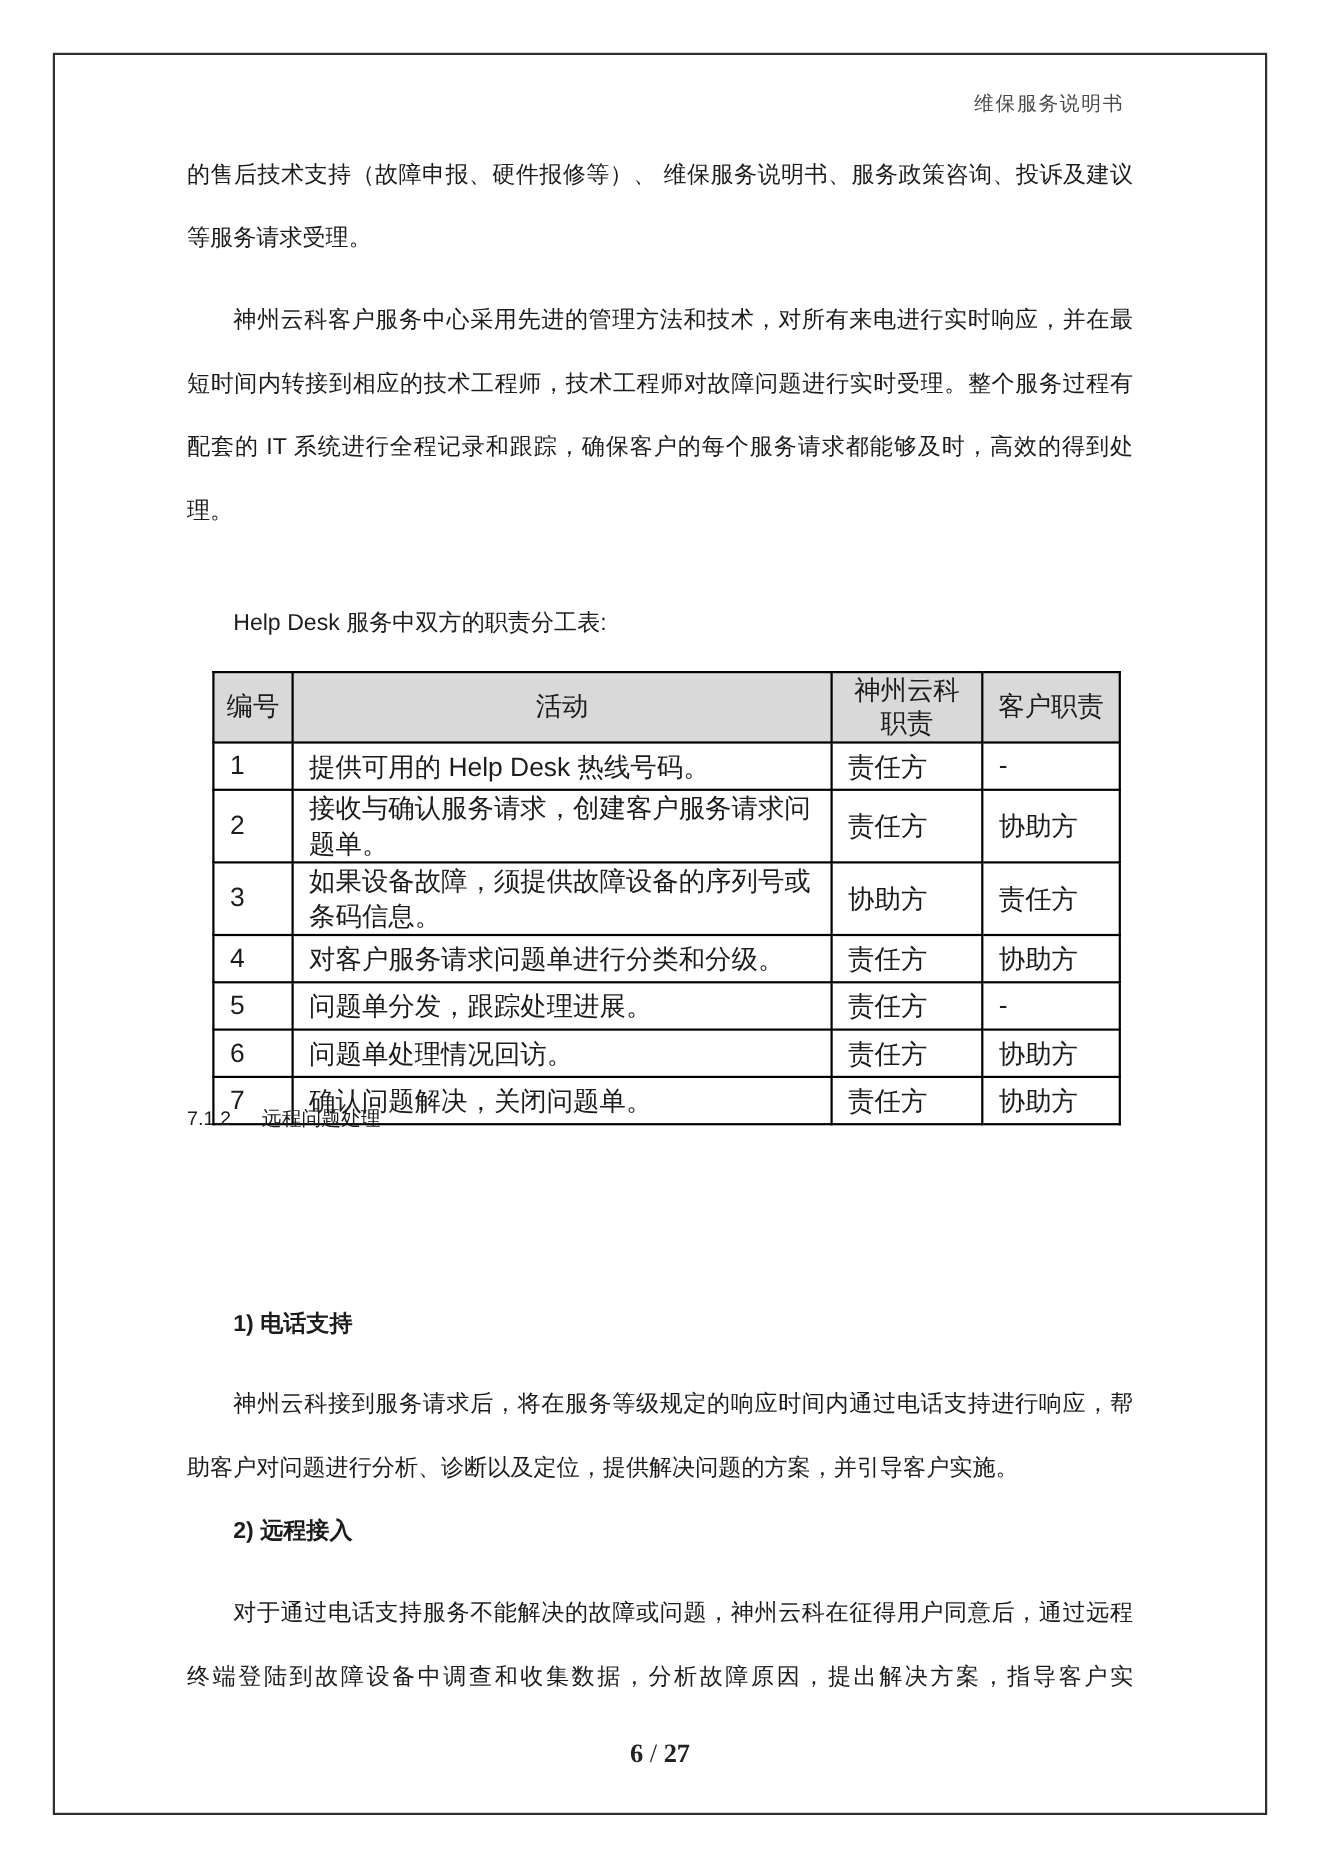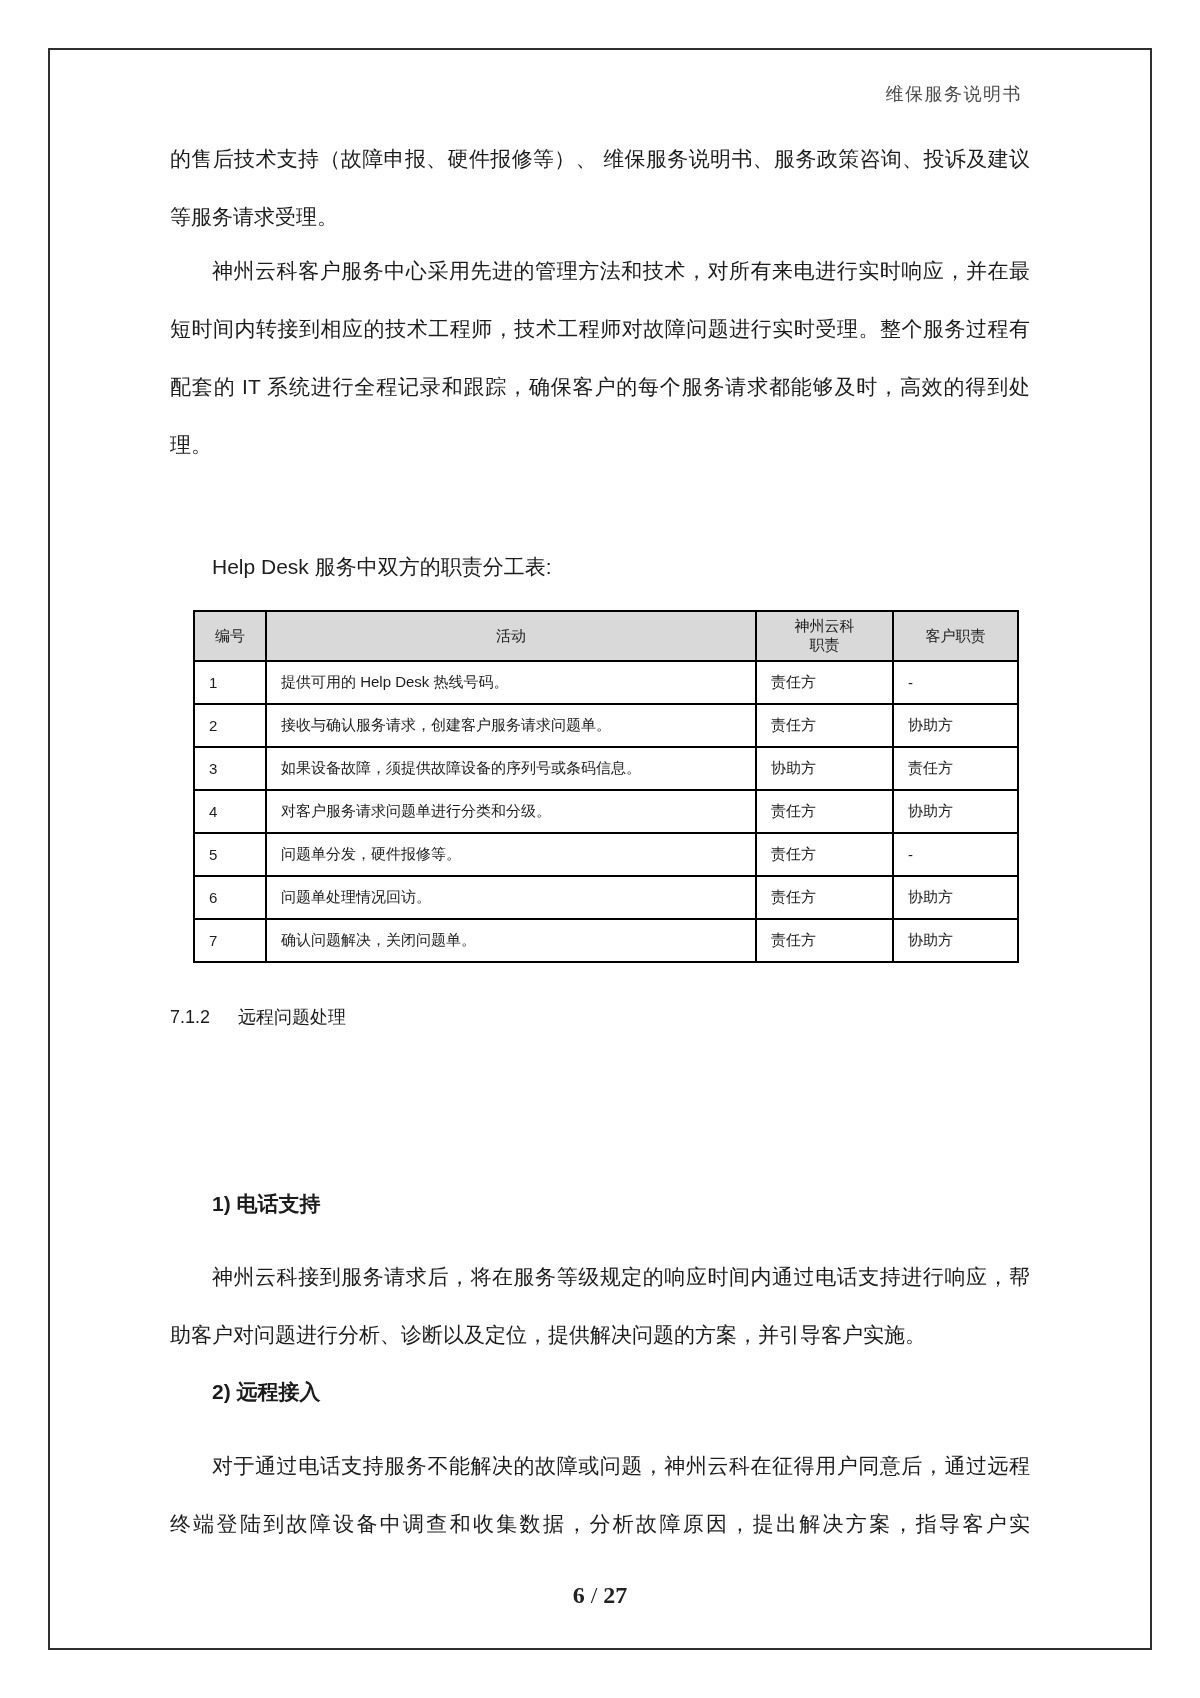--- a/index.html
+++ b/index.html
@@ -43,21 +43,21 @@
     font-size:21px;
     line-height:30px;
     text-indent:2em;
   }
   table.resp{
     position:absolute;
     left:193px;top:610px;
     width:824px;
     border-collapse:collapse;
     table-layout:fixed;
-    font-size:15px;
+    font-size:24px;
   }
   table.resp col.c1{width:72px;}
   table.resp col.c2{width:490px;}
   table.resp col.c3{width:137px;}
   table.resp col.c4{width:125px;}
   table.resp th,
   table.resp td{
     border:2px solid #000000;
     vertical-align:middle;
     font-weight:normal;
@@ -110,21 +110,21 @@
 <body>
 
 <div class="page">
 
   <div class="frame"></div>
 
   <div class="header-title">维保服务说明书</div>
 
   <p class="body-text" style="top:130px">的售后技术支持（故障申报、硬件报修等）、 维保服务说明书、服务政策咨询、投诉及建议等服务请求受理。</p>
 
-  <p class="body-text indent" style="top:242px">神州云科客户服务中心采用先进的管理方法和技术，对所有来电进行实时响应，并在最短时间内转接到相应的技术工程师，技术工程师对故障问题进行实时受理。整个服务过程有配套的 IT 系统进行全程记录和跟踪，确保客户的每个服务请求都能够及时，高效的得到处理。</p>
+  <p class="body-text indent" style="top:262px">神州云科客户服务中心采用先进的管理方法和技术，对所有来电进行实时响应，并在最短时间内转接到相应的技术工程师，技术工程师对故障问题进行实时受理。整个服务过程有配套的 IT 系统进行全程记录和跟踪，确保客户的每个服务请求都能够及时，高效的得到处理。</p>
 
   <p class="table-intro" style="top:552px">Help Desk 服务中双方的职责分工表:</p>
 
   <table class="resp">
     <colgroup>
         <col class="c1">
         <col class="c2">
         <col class="c3">
         <col class="c4">
       </colgroup>
@@ -157,21 +157,21 @@
         <td>责任方</td>
       </tr>
       <tr>
         <td>4</td>
         <td class="act">对客户服务请求问题单进行分类和分级。</td>
         <td>责任方</td>
         <td>协助方</td>
       </tr>
       <tr>
         <td>5</td>
-        <td class="act">问题单分发，硬件报修等。</td>
+        <td class="act">问题单分发，跟踪处理进展。</td>
         <td>责任方</td>
         <td>-</td>
       </tr>
       <tr>
         <td>6</td>
         <td class="act">问题单处理情况回访。</td>
         <td>责任方</td>
         <td>协助方</td>
       </tr>
       <tr>

